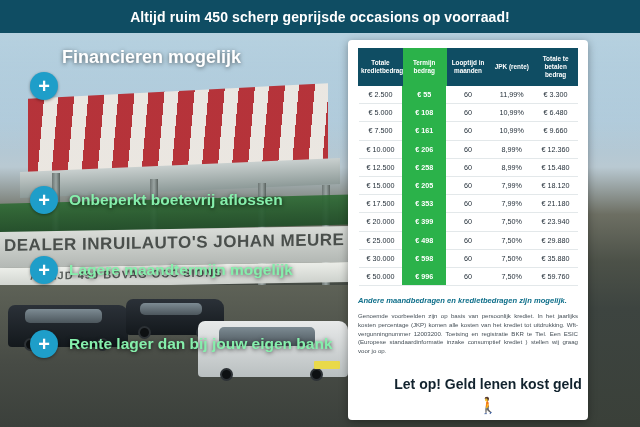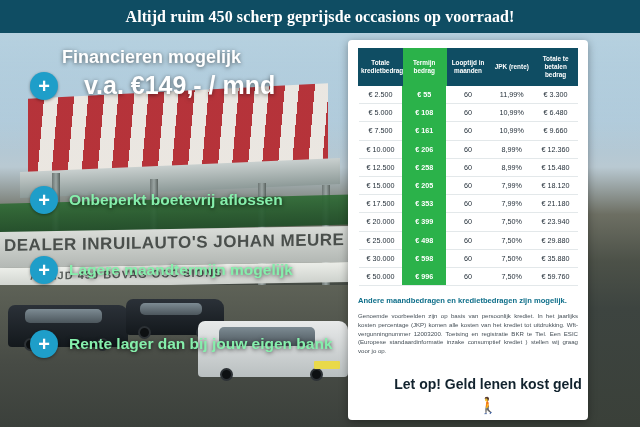--- a/index.html
+++ b/index.html
@@ -86,23 +86,22 @@
   .c3 { left:198px; top:288px; width:150px; height:56px; }
   .plate { position:absolute; right:8px; bottom:8px; width:26px; height:8px;
     background:#e9d94a; border-radius:1px; }
 
   
   .top-banner {
     position:absolute; left:0; top:0; width:640px; height:33px;
     background:#0f4d63; display:flex; align-items:center; justify-content:center;
   }
   .top-banner span {
-    color:#ffffff; font-size:16px; font-weight:bold; letter-spacing:.1px;
+    color:#ffffff; font-size:14px; font-weight:bold; letter-spacing:.1px;
     white-space:nowrap;
-    font-family:Liberation Serif, serif;
   }
 
   
   .headline {
     position:absolute; left:62px; top:48px; width:280px; color:#ffffff;
     text-shadow: 0 1px 4px rgba(0,0,0,.55);
   }
   .headline .l1 { font-size:18px; font-weight:bold; line-height:1.08; }
   .headline .l2 { font-size:25px; font-weight:bold; line-height:1.15; margin-top:4px; margin-left:22px;}
 
@@ -142,21 +141,21 @@
   table.rates td {
     font-size:7.2px; color:#25303a; text-align:center; padding:4.1px 2px;
     border-bottom:1px solid #e3e8ea;
   }
   table.rates td.hl {
     background:#2bb24a; color:#ffffff; font-weight:bold; border-bottom:1px solid #2bb24a;
   }
   table.rates tr:last-child td { border-bottom:1px solid #e3e8ea; }
 
   .panel .sub {
-    margin-top:10px; color:#0f6f8a; font-size:7.6px; font-weight:bold; line-height:1.3;
+    margin-top:10px; color:#0f6f8a; font-size:7.6px; font-weight:bold; line-height:1.3;font-style:italic;
   }
   .panel .fine {
     margin-top:6px; color:#454f57; font-size:6.1px; line-height:1.45; text-align:justify;
   }
   .warn {
     position:absolute; left:10px; bottom:6px; width:260px;
     display:flex; align-items:center; gap:6px;flex-direction:column;
   }
   .warn .wtxt { font-size:14px; font-weight:bold; color:#12232e; white-space:nowrap; }
   .warn .walk { font-size:16px; line-height:1; color:#1b2b36; }
@@ -196,21 +195,20 @@
   <div class="car white c3">
     <div class="glass"></div>
     <div class="wheel" style="left:22px"></div>
     <div class="wheel" style="left:112px"></div>
     <div class="plate"></div>
   </div>
 </div>
 
 <div class="headline">
   <div class="l1">Financieren mogelijk</div>
-  <div class="l2">v.a. €149,- / mnd</div>
 </div>
 
 <div class="bullet b0">
   <div class="plus">+</div>
 </div>
 
 <div class="bullet b1">
   <div class="plus">+</div>
   <div class="btxt">Onbeperkt boetevrij aflossen</div>
 </div>

